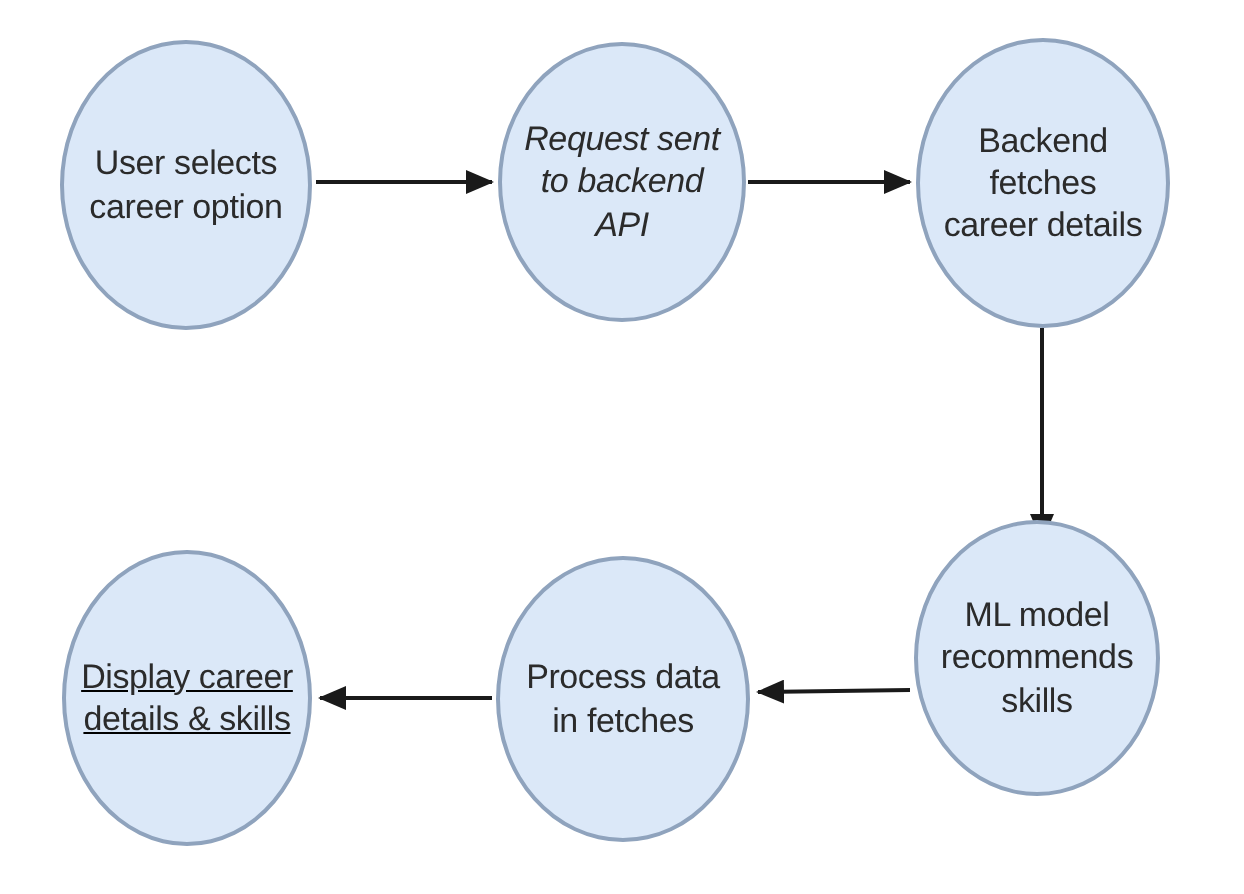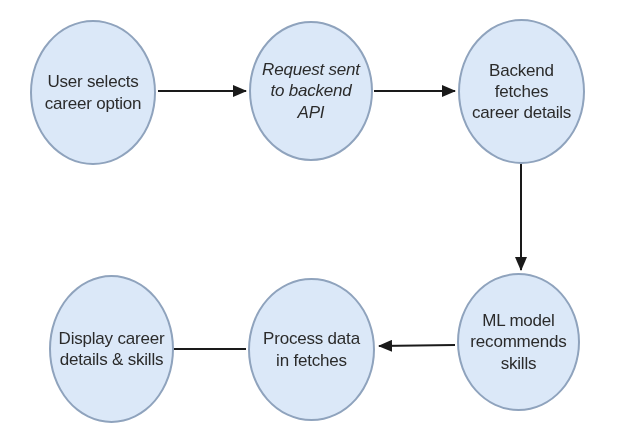--- a/index.html
+++ b/index.html
@@ -41,23 +41,23 @@
     white-space: pre-line;
     text-align: center;
     color: var(--text-color);
     font-size: 17px;
     line-height: 1.25;
     letter-spacing: -0.2px;
   }
   .node-1 { left: 30px;  top: 20px;  width: 126px; height: 145px; }
   .node-2 { left: 249px; top: 21px;  width: 124px; height: 140px; font-style: italic; }
   .node-3 { left: 458px; top: 19px;  width: 127px; height: 145px; }
-  .node-4 { left: 457px; top: 273px; width: 123px; height: 138px; justify-content: center; }
+  .node-4 { left: 457px; top: 260px; width: 123px; height: 138px; justify-content: center; }
   .node-5 { left: 248px; top: 278px; width: 127px; height: 143px; }
-  .node-6 { left: 49px;  top: 275px; width: 125px; height: 148px; }
+  .node-6 { left: 31px;  top: 275px; width: 125px; height: 148px; text-decoration: underline; }
 </style>
 </head>
 <body>
 
 <div class="canvas">
 
   <svg class="arrows" width="622" height="447" viewBox="0 0 622 447" xmlns="http://www.w3.org/2000/svg">
     <defs>
       <marker id="arrowhead" markerUnits="userSpaceOnUse" markerWidth="14" markerHeight="12" refX="13" refY="6" orient="auto">
         <path d="M0,0 L14,6 L0,12 Z" style="fill: var(--arrow-color);"></path>

